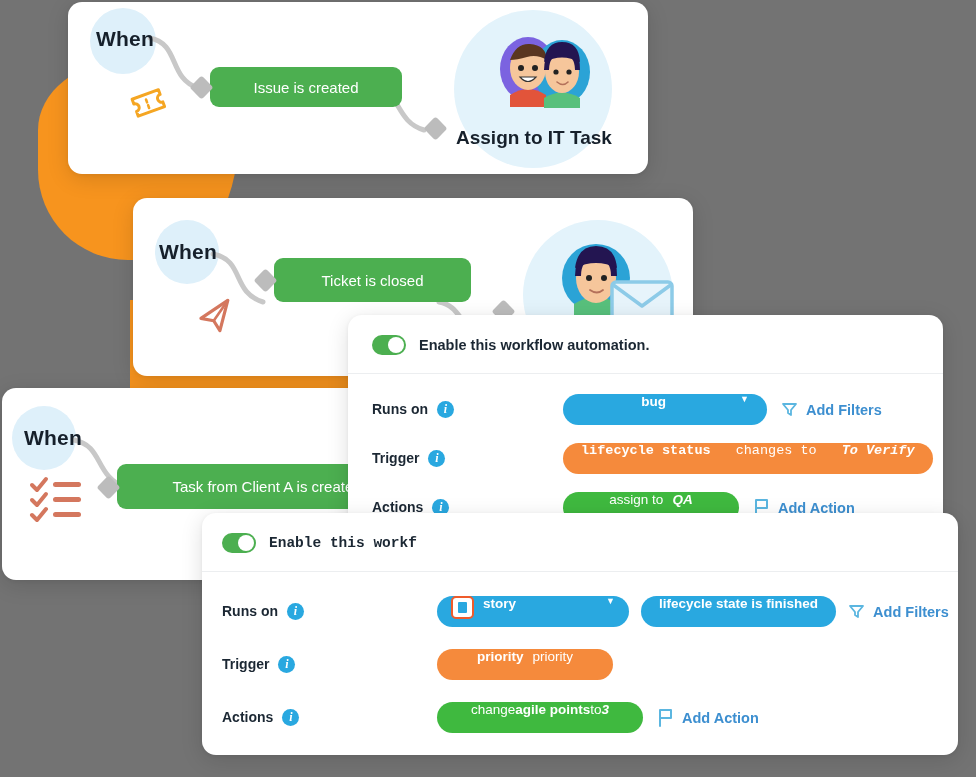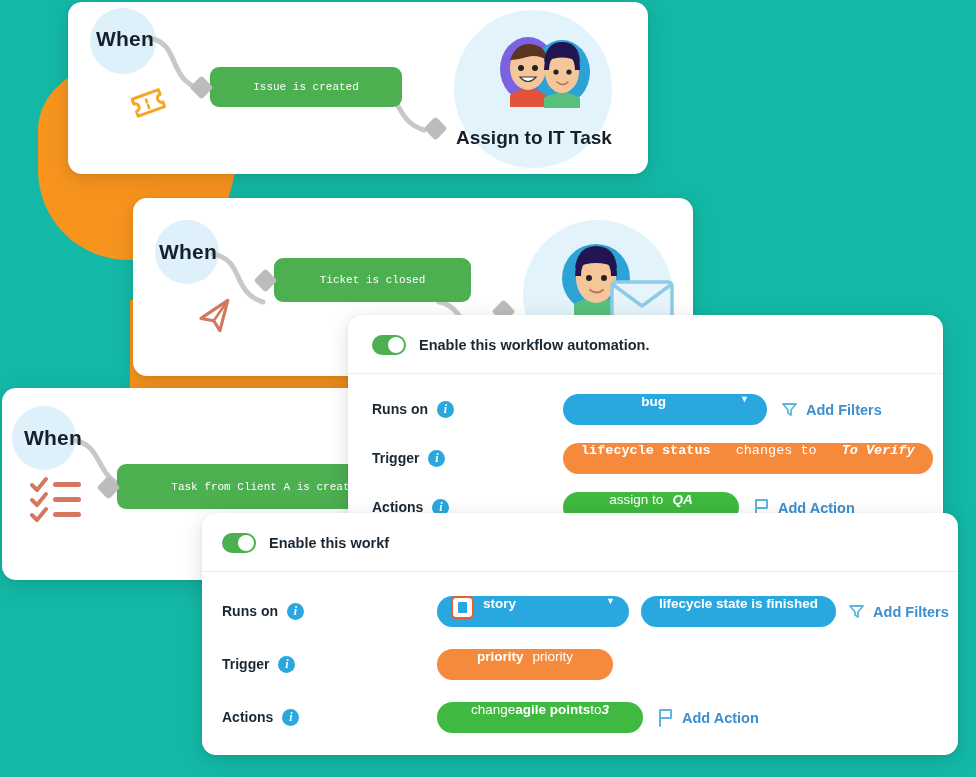--- a/index.html
+++ b/index.html
@@ -1,37 +1,37 @@
 <!DOCTYPE html>
 <html><head>
 <meta charset="utf-8">
 <style>
   html,body{margin:0;padding:0;background:#ffffff;}
   body{width:976px;height:777px;overflow:hidden;font-family:"Liberation Sans",sans-serif;}
-  .stage{position:relative;width:976px;height:777px;background:#14b8a6;}
+  .stage{position:relative;width:976px;height:777px;background:#737373;}
 
   
   .blob{position:absolute;background:#F7941E;z-index:1;}
   .blob-a{left:38px;top:60px;width:160px;height:140px;border-radius:90px 0 0 90px/70px 0 0 70px;}
   .blob-b{left:38px;top:130px;width:200px;height:130px;border-radius:0 0 80px 90px/0 0 120px 90px;}
   .blob-f{left:130px;top:300px;width:120px;height:120px;}
   .blob-g{left:230px;top:370px;width:330px;height:55px;}
   .blob-h{left:220px;top:470px;width:340px;height:48px;}
 
   
   .card{position:absolute;background:#fff;border-radius:14px;
         box-shadow:0 5px 22px rgba(0,0,0,.13), 0 1px 4px rgba(0,0,0,.06);}
 
   
   .flow{overflow:hidden;}
   .halo{position:absolute;border-radius:50%;background:#DEF0FA;}
   .when{position:absolute;font-weight:bold;color:#16202b;letter-spacing:.2px;z-index:3;}
   .greenpill{position:absolute;background:#4CAF50;color:#fff;border-radius:9px;
              display:flex;align-items:center;justify-content:center;
-             font-size:11px;z-index:3;white-space:nowrap;padding:0 16px;font-family:Liberation Mono, monospace;}
+             font-size:15px;z-index:3;white-space:nowrap;padding:0 16px;}
   .diamond{position:absolute;width:17px;height:17px;background:#bcbcbc;
            transform:rotate(45deg);border-radius:3px;z-index:4;}
   .connector{position:absolute;z-index:2;}
   .assign-label{position:absolute;font-weight:bold;color:#16202b;font-size:19px;z-index:5;white-space:nowrap;}
   .ill{position:absolute;z-index:4;}
   .blueblob{position:absolute;border-radius:50%;background:#E3F3FB;z-index:2;}
 
   
   .panel{overflow:hidden;}
   .panel-head{display:flex;align-items:center;gap:13px;padding:20px 0 18px 24px;
@@ -255,21 +255,21 @@
               <path d="M3 2 h11 v8 h-11" fill="none" stroke="#5BB6E0" stroke-width="2" stroke-linejoin="round"></path>
             </svg>
             <span>Add Action</span>
           </div>
         </div>
       </div>
     </div>
   </div>
 
   <div class="card panel" style="left:202px;top:513px;width:756px;height:242px;z-index:9;">
-    <div class="panel-head" style="padding-left:20px;">
+    <div class="panel-head" style="padding-left:20px;font-family:Liberation Mono, monospace;">
       <div class="toggle"></div>
       <div class="panel-head-label">Enable this workf</div>
     </div>
 
     <div class="rows" style="padding-top:24px;">
 
       <div class="row" style="margin-bottom:22px;">
         <div class="row-label" style="width:235px;padding-left:20px;box-sizing:border-box;">
           <span>Runs on</span>
           <span class="info">i</span>

